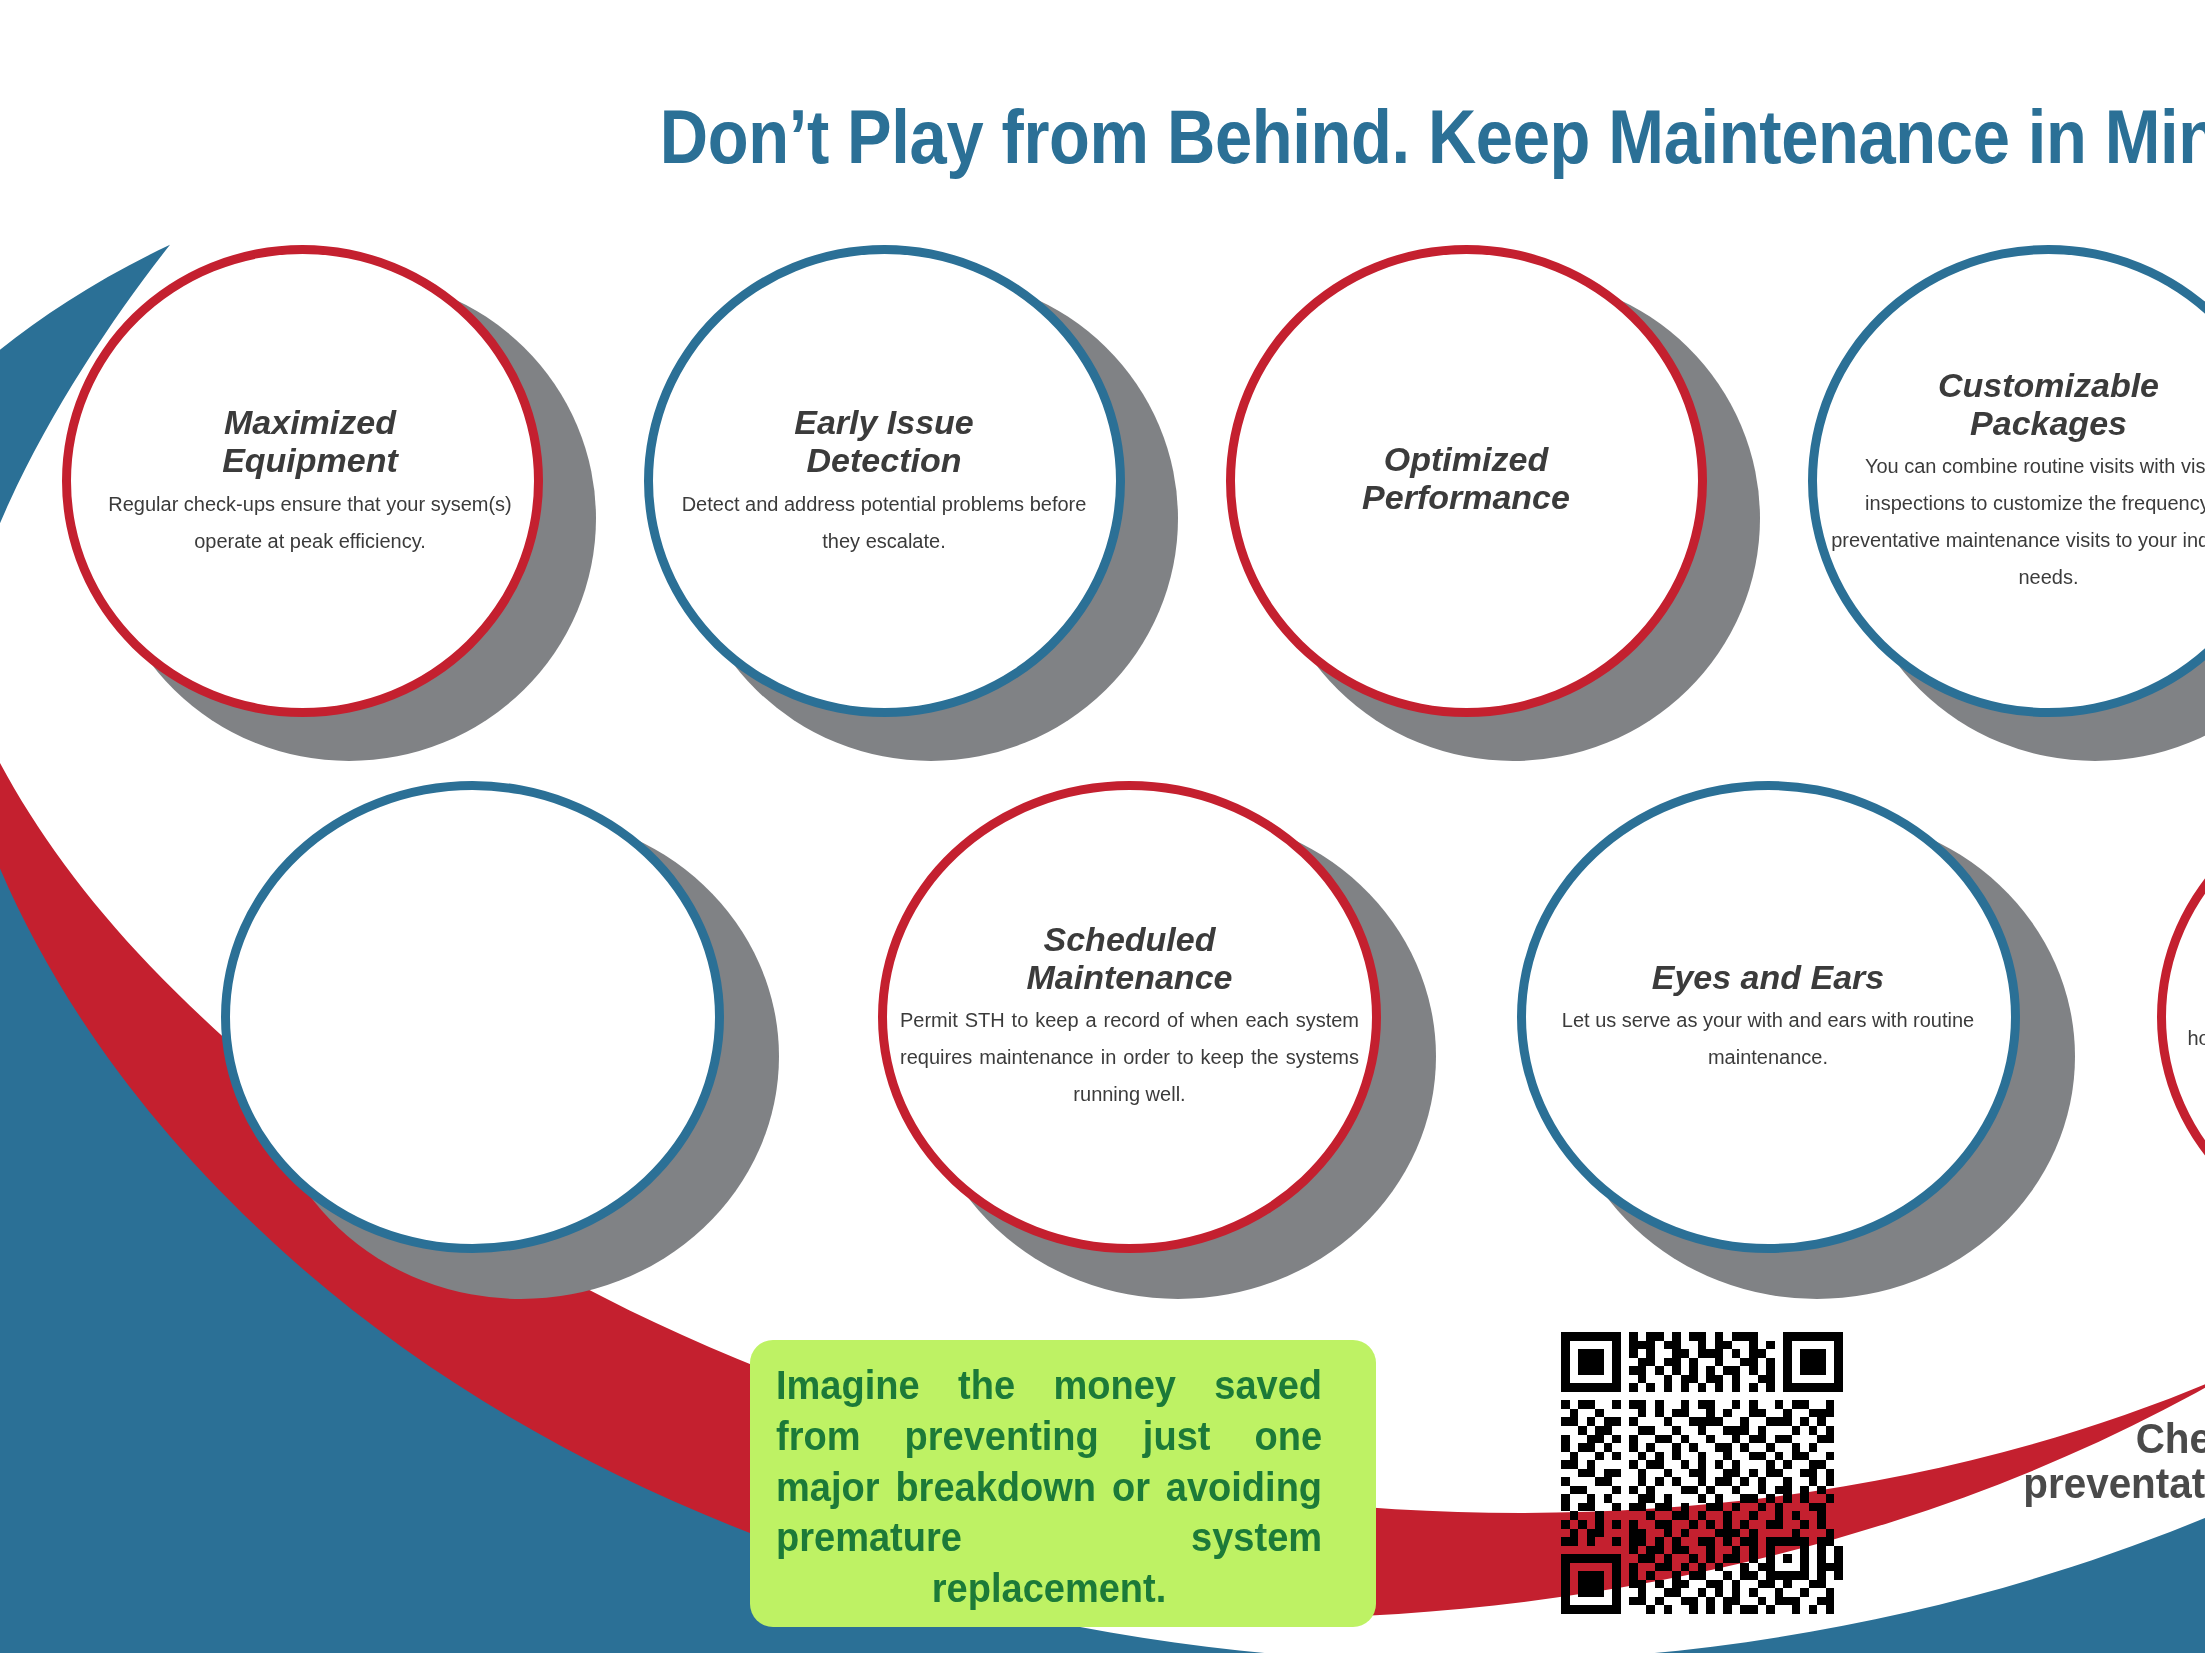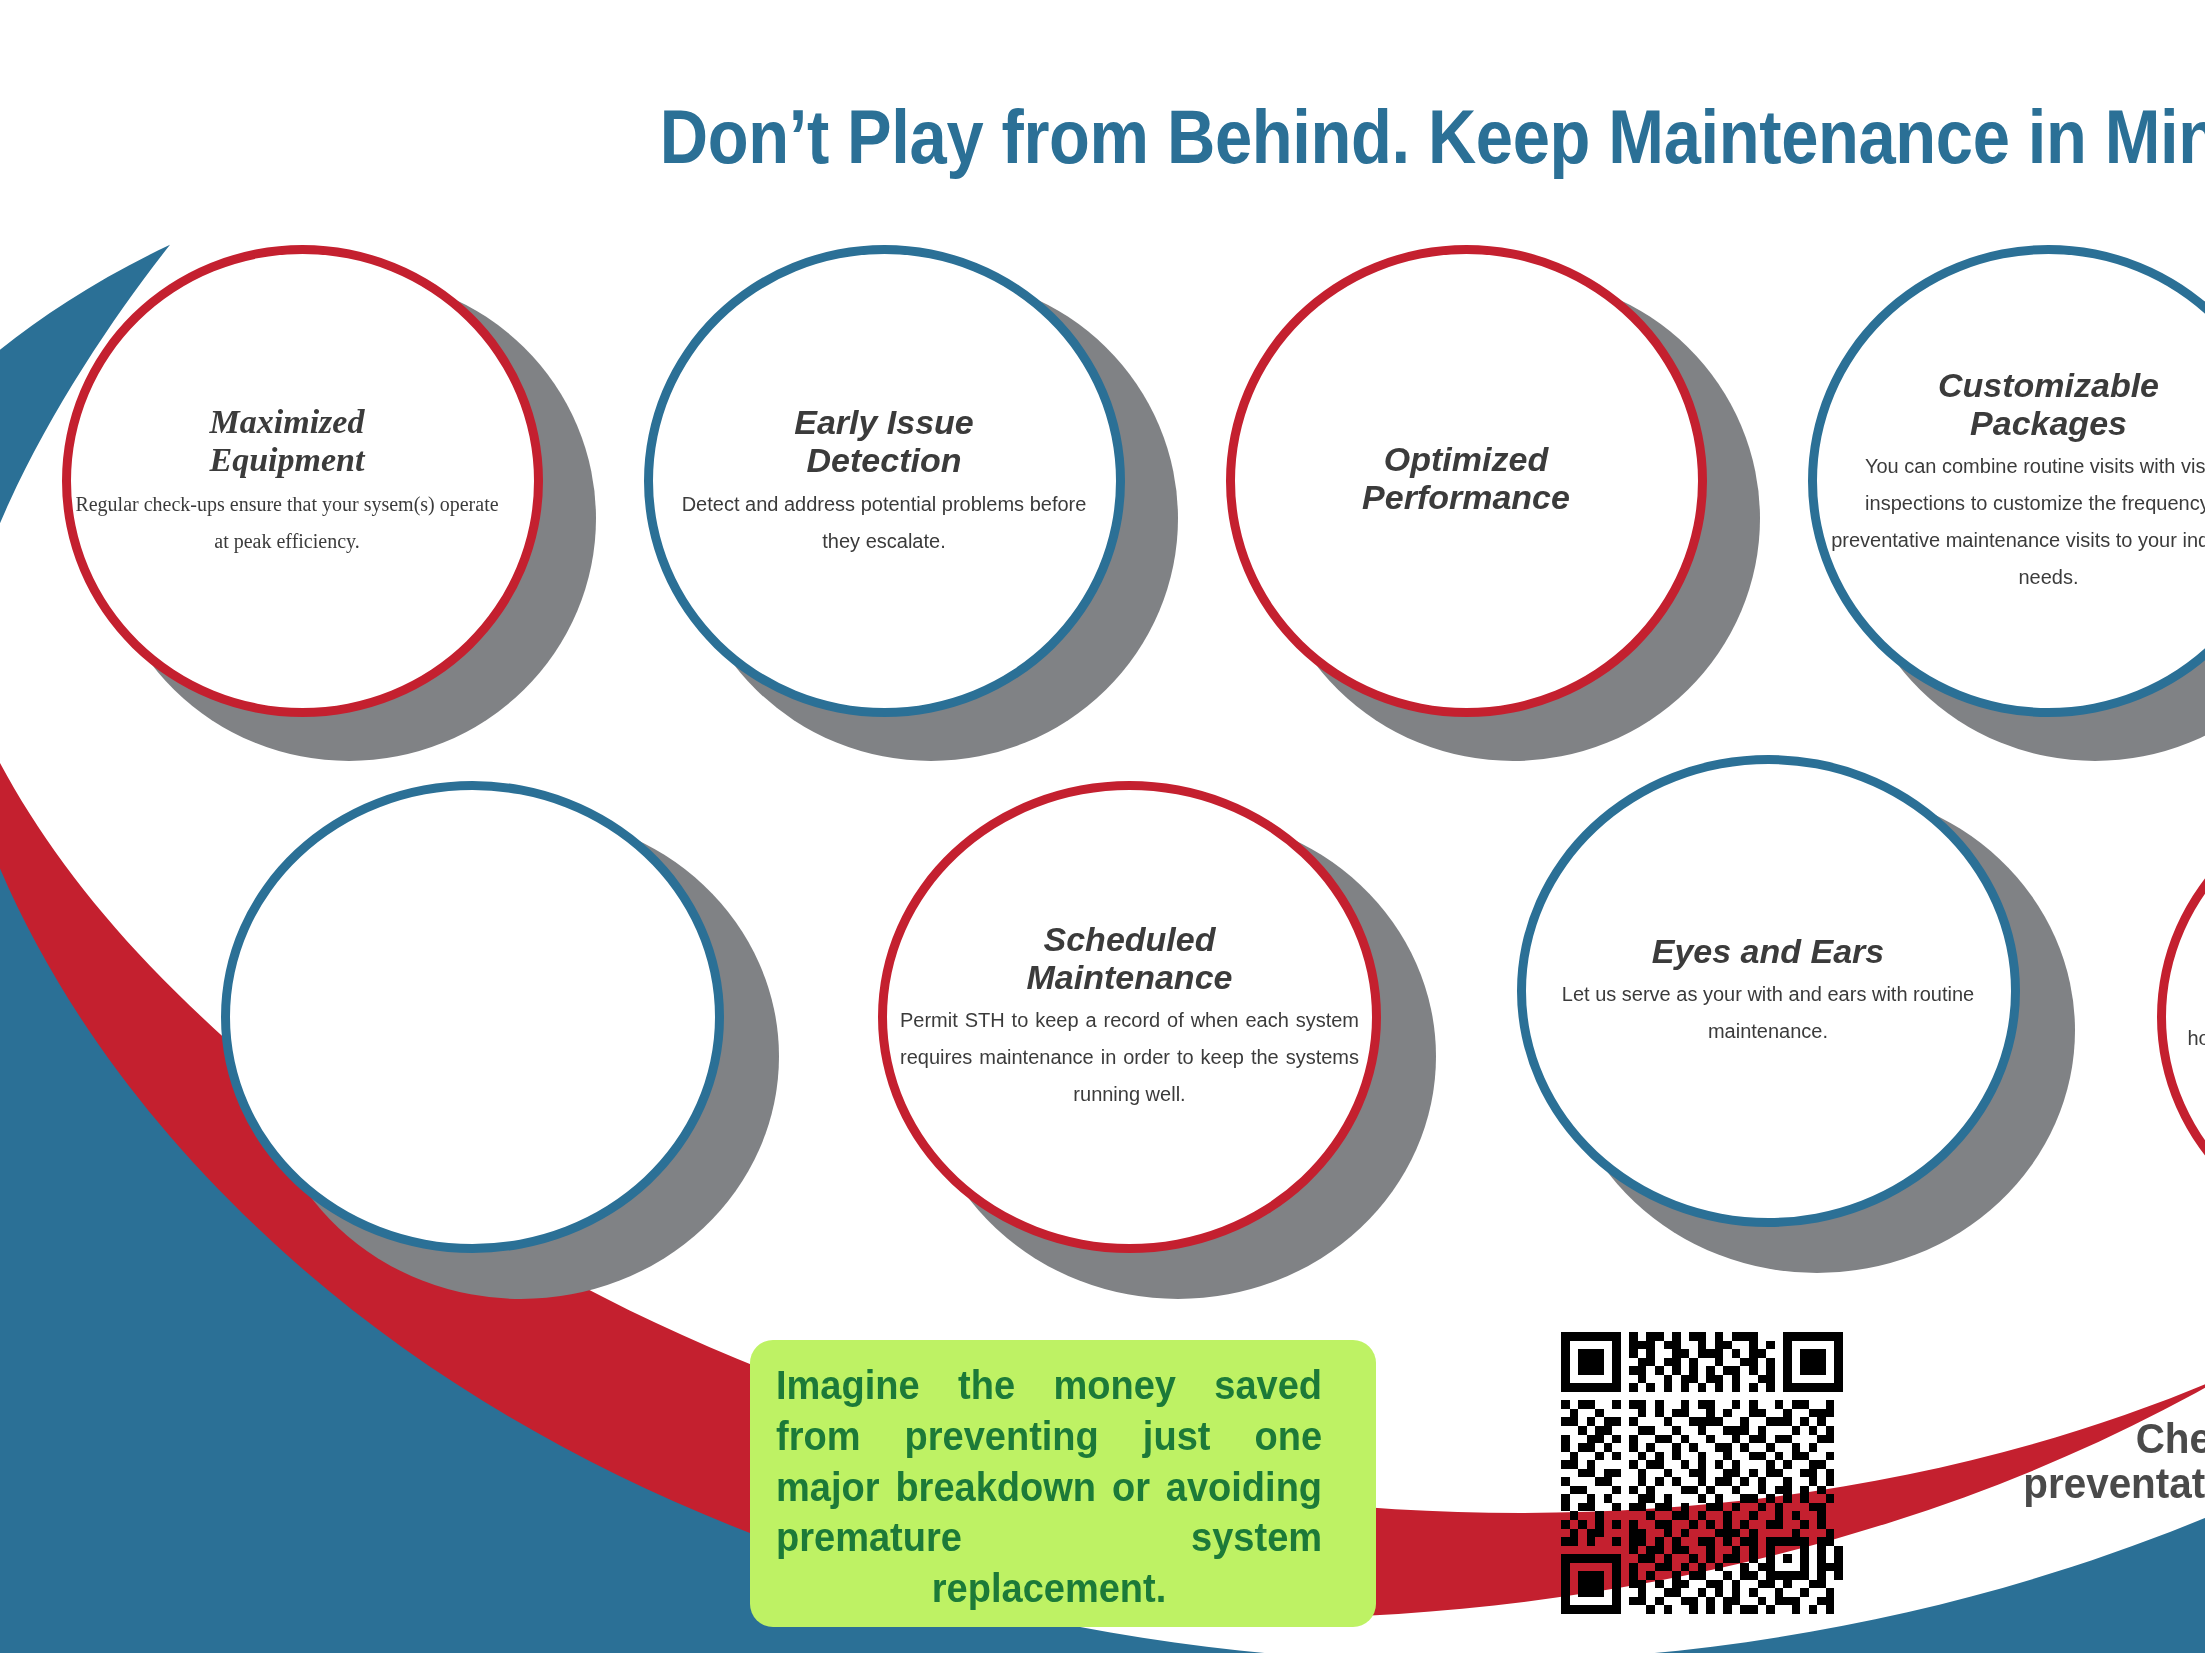--- a/index.html
+++ b/index.html
@@ -104,21 +104,21 @@
            C6250,2110 6200,2180 6140,2240
            C6190,2140 6230,2060 6255,1995
            Z"></path>
 </svg>
 
 <div id="title">Don’t Play from Behind. Keep Maintenance in Mind!</div>
 
 <div class="bubble" style="left:62px;top:245px;width:534px;height:516px;">
   <div class="shadow" style="left:40px;top:31px;width:494px;height:485px;"></div>
   <div class="ring red" style="left:0;top:0;width:481px;height:472px;"></div>
-  <div class="btxt" style="left:9px;top:40px;width:432px;height:393px;font-family:Liberation Serif, serif;">
+  <div class="btxt" style="left:32px;top:40px;width:432px;height:393px;">
     <div class="bh">Maximized
 Equipment</div>
     <div class="bp">Regular check-ups ensure that your sysem(s) operate at peak efficiency.</div>
   </div>
 </div>
 
 <div class="bubble" style="left:644px;top:245px;width:534px;height:516px;">
   <div class="shadow" style="left:40px;top:31px;width:494px;height:485px;"></div>
   <div class="ring blue" style="left:0;top:0;width:481px;height:472px;"></div>
   <div class="btxt" style="left:24px;top:40px;width:432px;height:393px;">
@@ -155,21 +155,21 @@
 <div class="bubble" style="left:878px;top:781px;width:573px;height:520px;">
   <div class="shadow" style="left:42px;top:33px;width:516px;height:485px;"></div>
   <div class="ring red" style="left:0;top:0;width:503px;height:472px;"></div>
   <div class="btxt" style="left:22px;top:35px;width:459px;height:401px;">
     <div class="bh">Scheduled
 Maintenance</div>
     <div class="bp just">Permit STH to keep a record of when each system requires maintenance in order to keep the systems running well.</div>
   </div>
 </div>
 
-<div class="bubble" style="left:1517px;top:755px;width:573px;height:520px;">
+<div class="bubble" style="left:1517px;top:781px;width:573px;height:520px;">
   <div class="shadow" style="left:42px;top:33px;width:516px;height:485px;"></div>
   <div class="ring blue" style="left:0;top:0;width:503px;height:472px;"></div>
   <div class="btxt" style="left:24px;top:42px;width:454px;height:388px;">
     <div class="bh">Eyes and Ears</div>
     <div class="bp">Let us serve as your with and ears with routine maintenance.</div>
   </div>
 </div>
 
 <div class="bubble" style="left:2157px;top:781px;width:573px;height:520px;">
   <div class="shadow" style="left:42px;top:33px;width:516px;height:485px;"></div>

